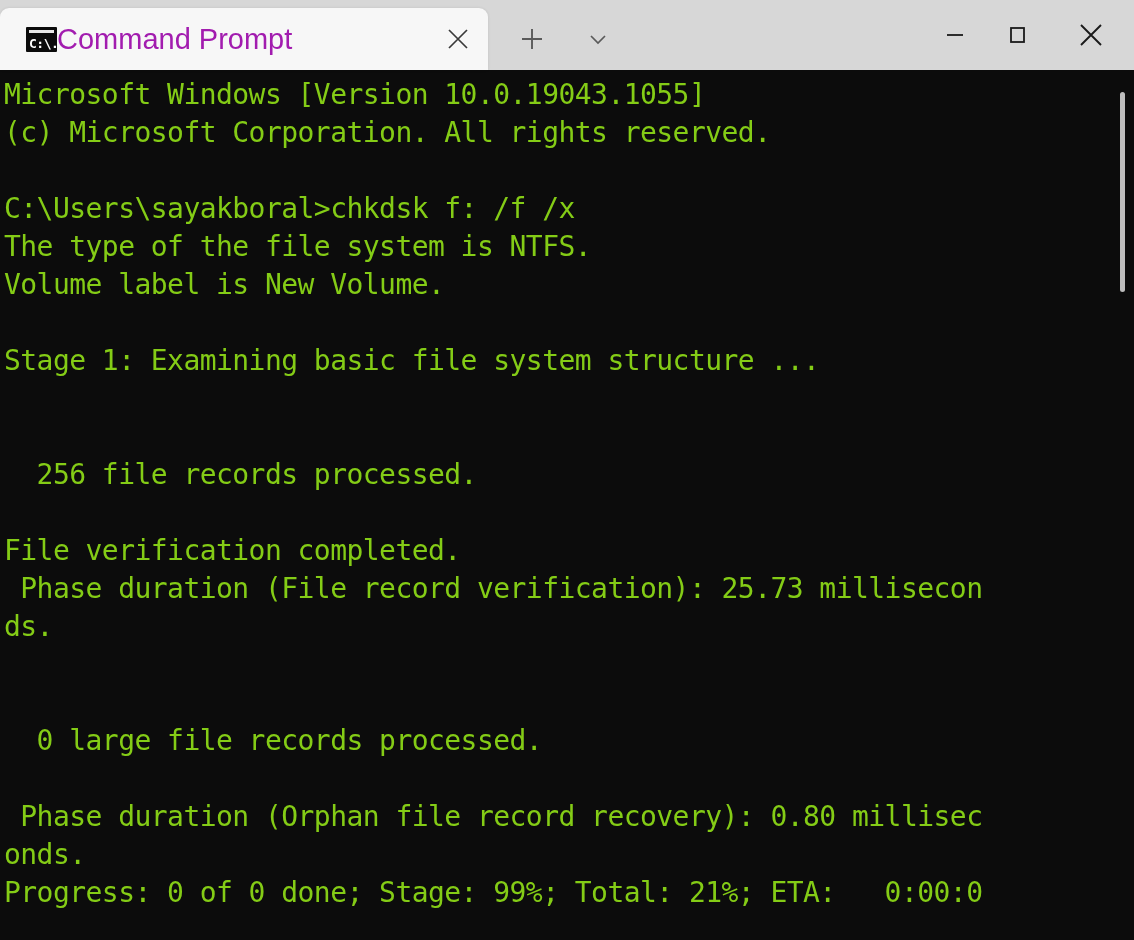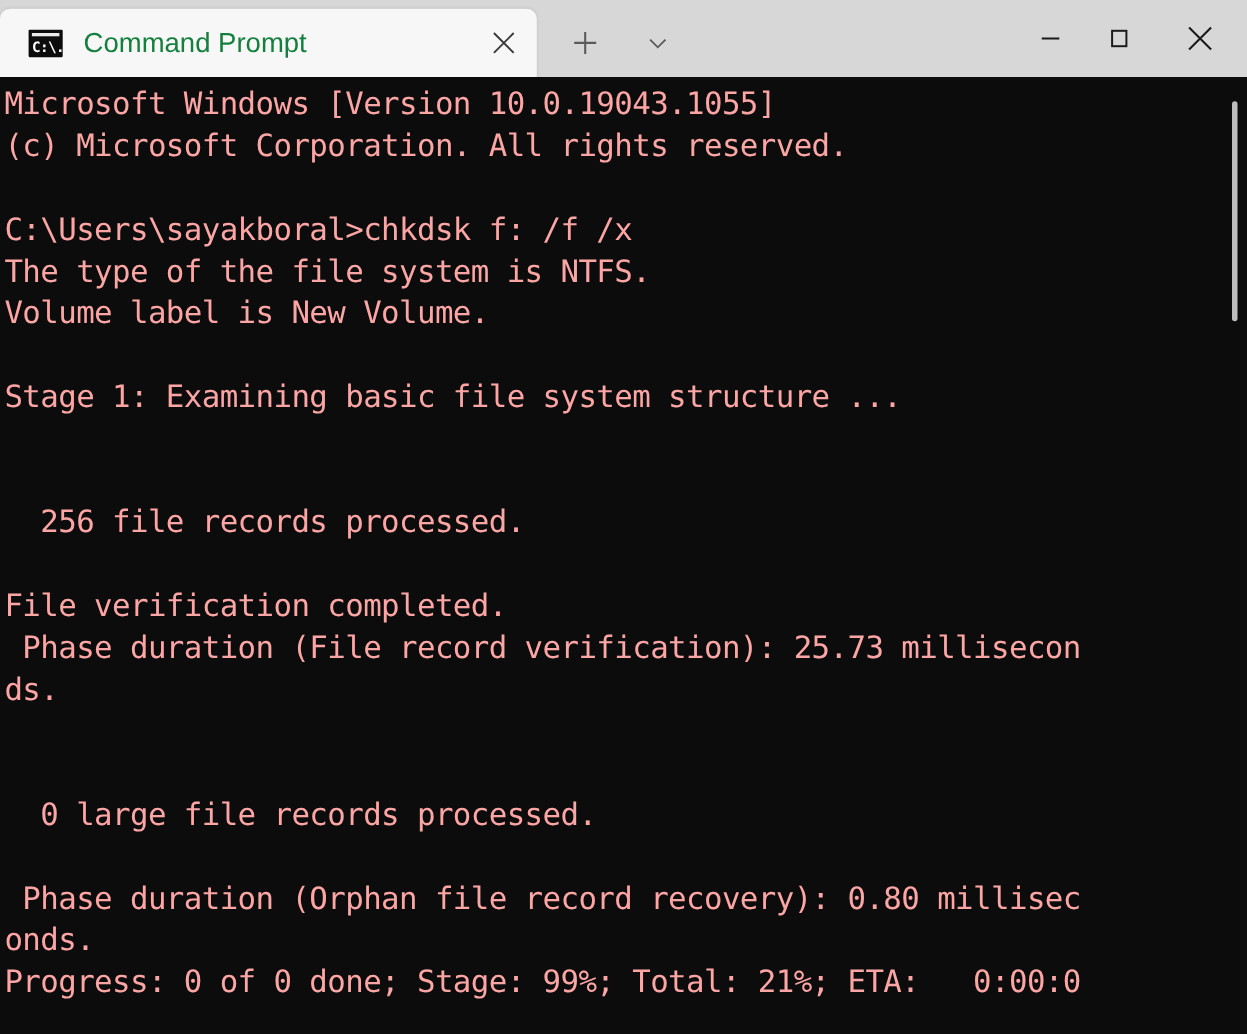--- a/index.html
+++ b/index.html
@@ -61,24 +61,23 @@
     left:3px; bottom:1px;
     color:#ffffff;
     font-family:"DejaVu Sans Mono", monospace;
     font-size:13px;
     font-weight:700;
     line-height:15px;
     letter-spacing:-0.5px;
   }
   .tab-title {
     flex:1 1 auto;
-    margin-left:19px;
     font-family:"Liberation Sans", sans-serif;
-    font-size:25px;
-    color:#15803d;
+    font-size:29px;
+    color:#a21caf;
     white-space:nowrap;
     overflow:hidden;
   }
   .tab-close {
     flex:0 0 auto;
     width:60px; height:60px;
     display:flex; align-items:center; justify-content:center;
     color:#3a3a3a;
   }
 
@@ -113,21 +112,21 @@
     position:relative;
     flex:1 1 auto;
     background:#0c0c0c;
     overflow:hidden;
     padding:6px 0 0 4px;
   }
   .screen {
     font-family:"DejaVu Sans Mono", monospace;
     font-size:28px;
     line-height:38px;
-    color:#fca5a5;
+    color:#84cc16;
     white-space:pre;
     letter-spacing:-0.55px;
   }
   .screen .row { height:38px; }
 
   
   .scrollbar-track {
     position:absolute;
     top:0; right:8px;
     width:8px; height:100%;

